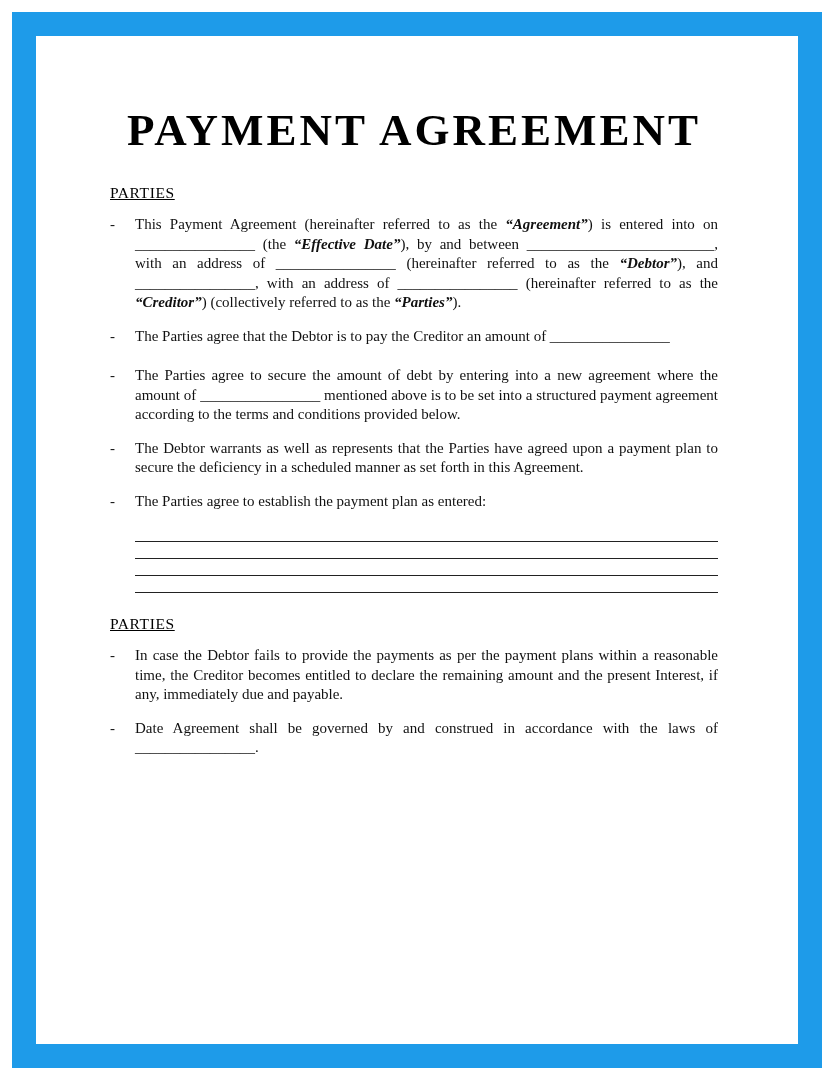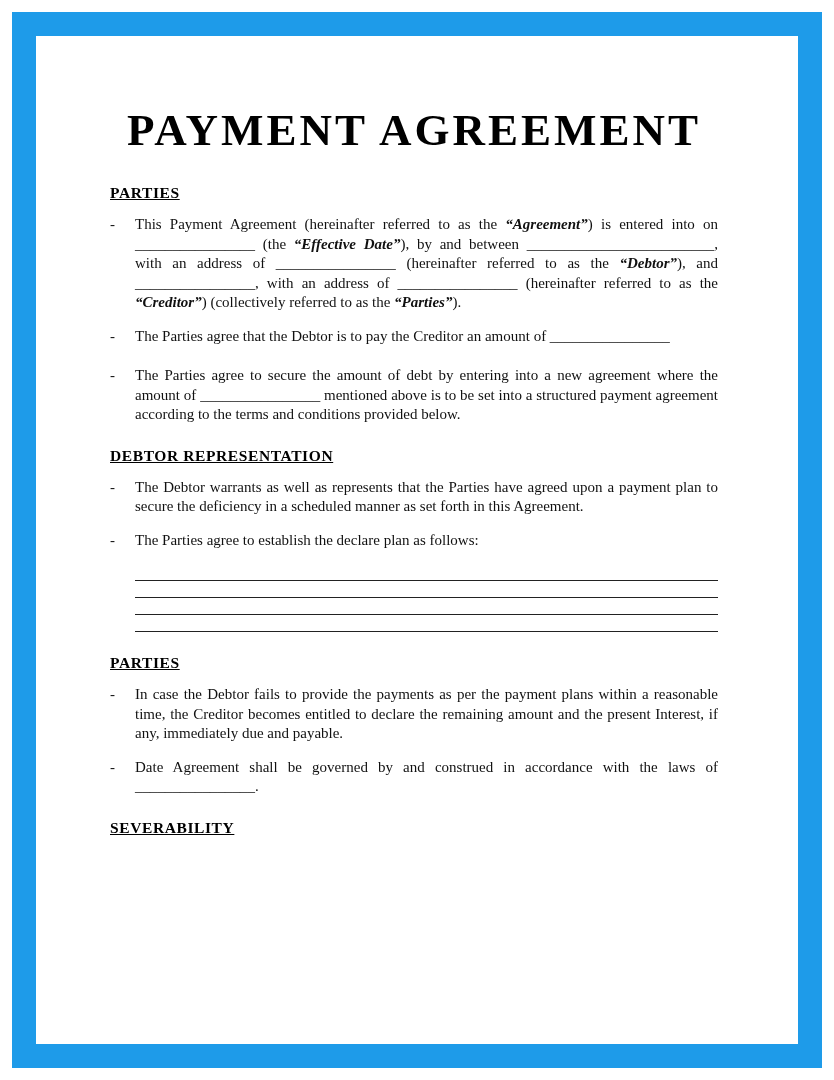--- a/index.html
+++ b/index.html
@@ -25,21 +25,21 @@
   }
   .doc-title {
     text-align: center;
     font-weight: bold;
     font-size: 45px;
     letter-spacing: 3px;
     margin: 18px 0 28px 0;
     color: #000;
   }
   .section-heading {
-    font-weight: bold;
+    font-weight: normal;
     font-size: 15.5px;
     letter-spacing: 0.6px;
     text-decoration: underline;
     margin-top: 22px;
     margin-bottom: 13px;
     color: #000;
   }
   .item {
     display: flex;
     margin-bottom: 14px;
@@ -84,31 +84,30 @@
         <span class="itext"><span>The Parties agree that the Debtor is to pay the Creditor an amount of ________________</span></span>
       </div>
       <div class="spacer-lg"></div>
       <div class="item">
         <span class="dash">-</span>
         <span class="itext"><span>The Parties agree to secure the amount of debt by entering into a new agreement where the amount of ________________ mentioned above is to be set into a structured payment agreement according to the terms and conditions provided below.</span></span>
       </div>
     </div>
 
     <div>
-      <div class="section-heading">DEBTOR REPRESENTATION</div>
       <div class="item">
         <span class="dash">-</span>
         <span class="itext"><span>The Debtor warrants as well as represents that the Parties have agreed upon a payment plan to secure the deficiency in a scheduled manner as set forth in this Agreement.</span></span>
       </div>
     </div>
 
     <div>
       <div class="item">
         <span class="dash">-</span>
-        <span class="itext"><span>The Parties agree to establish the declare plan as follows:</span></span>
+        <span class="itext"><span>The Parties agree to establish the payment plan as entered:</span></span>
       </div>
       <div class="rules">
         <div class="rule"></div>
         <div class="rule"></div>
         <div class="rule"></div>
         <div class="rule"></div>
       </div>
     </div>
 
     <div>
@@ -119,18 +118,15 @@
       </div>
     </div>
 
     <div>
       <div class="item">
         <span class="dash">-</span>
         <span class="itext"><span>Date Agreement shall be governed by and construed in accordance with the laws of ________________.</span></span>
       </div>
     </div>
 
-    <div>
-      <div class="section-heading">SEVERABILITY</div>
-    </div>
 
   </div>
 </div>
 
 </body></html>

